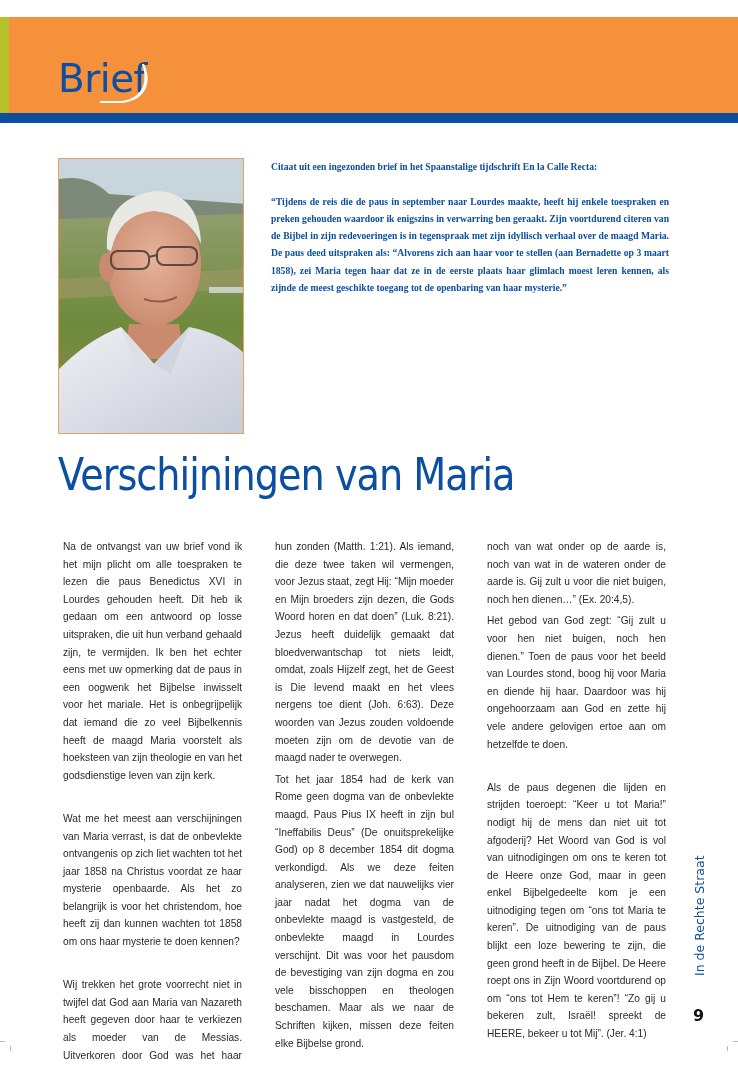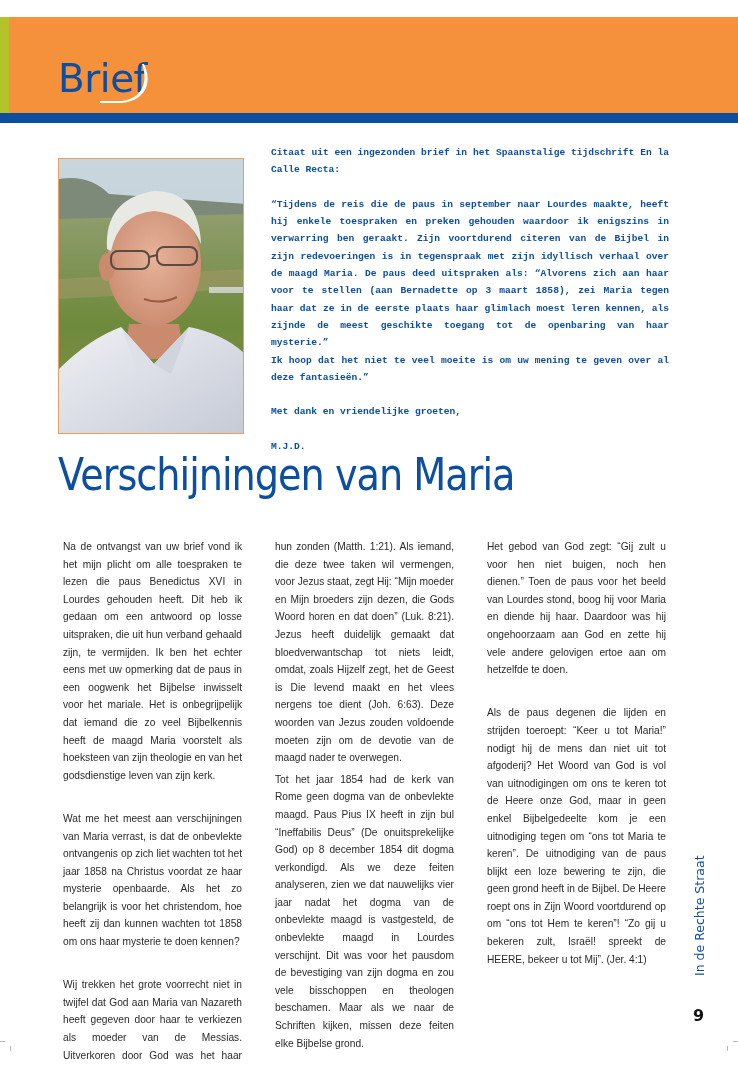--- a/index.html
+++ b/index.html
@@ -7,21 +7,21 @@
 
   .header-band { position: absolute; left: 0; top: 17px; width: 738px; height: 96px; background: #f5913a; }
   .header-green { position: absolute; left: 0; top: 17px; width: 9px; height: 96px; background: #b5c22c; }
   .header-blue { position: absolute; left: 0; top: 113px; width: 738px; height: 10px; background: #0c4ea0; }
   .header-title { position: absolute; left: 58px; top: 56px; font-family: "DejaVu Sans", sans-serif; font-size: 39px; color: #0c4ea0; letter-spacing: -0.5px; }
   .header-swoosh { position: absolute; left: 92px; top: 62px; width: 64px; height: 44px; }
 
   .photo { position: absolute; left: 58px; top: 158px; width: 186px; height: 276px; border: 1px solid #e8a060; box-sizing: border-box; overflow: hidden; }
   .photo svg { display: block; }
 
-  .letter { position: absolute; left: 271px; top: 144px; width: 398px; color: #0c4ea0; font-family: Liberation Mono, monospace; font-weight: bold; font-size: 9.6px; line-height: 17.3px; text-align: justify; }
+  .letter { position: absolute; left: 271px; top: 158px; width: 398px; color: #0c4ea0; font-family: Liberation Serif, serif; font-weight: bold; font-size: 9.6px; line-height: 17.3px; text-align: justify; }
   .letter p { margin: 0; }
   .letter .gap { height: 17.3px; }
 
   .main-title { position: absolute; left: 58px; top: 448px; font-family: "DejaVu Sans", sans-serif; font-size: 45px; color: #0c4ea0; letter-spacing: -1.2px; font-weight: normal; white-space: nowrap; transform: scaleX(0.85); transform-origin: left top; }
 
   .col { position: absolute; top: 534px; width: 187px; color: #2a2a2a; font-family: "Liberation Sans", sans-serif; font-size: 10.2px; line-height: 17.6px; text-align: justify; }
   .col p { margin: 4px; }
   .col .gap { height: 17.6px; }
   .col1 { left: 59px; }
   .col2 { left: 271px; }
@@ -87,45 +87,43 @@
     <line x1="90" y1="98" x2="98" y2="96" stroke="#5a4a40" stroke-width="2"></line>
 
     <path d="M85 140 Q 102 146 118 138" stroke="#9a5a48" stroke-width="2" fill="none"></path>
   </svg>
 </div>
 
 <div class="letter">
   <p>Citaat uit een ingezonden brief in het Spaanstalige tijdschrift En la Calle Recta:</p>
   <div class="gap"></div>
   <p>“Tijdens de reis die de paus in september naar Lourdes maakte, heeft hij enkele toespraken en preken gehouden waardoor ik enigszins in verwarring ben geraakt. Zijn voortdurend citeren van de Bijbel in zijn redevoeringen is in tegenspraak met zijn idyllisch verhaal over de maagd Maria. De paus deed uitspraken als: “Alvorens zich aan haar voor te stellen (aan Bernadette op 3 maart 1858), zei Maria tegen haar dat ze in de eerste plaats haar glimlach moest leren kennen, als zijnde de meest geschikte toegang tot de openbaring van haar mysterie.”</p>
-  <p>Ik hoop dat het niet te veel moeite is om uw mening te geven over al deze fantasieën.”</p>
   <div class="gap"></div>
-  <p>Met dank en vriendelijke groeten,</p>
   <div class="gap"></div>
-  <p>M.J.D.</p>
 </div>
 
 <h1 class="main-title" style="margin:0;">Verschijningen van Maria</h1>
 
 <div class="col col1">
   <p>Na de ontvangst van uw brief vond ik het mijn plicht om alle toespraken te lezen die paus Benedictus XVI in Lourdes gehouden heeft. Dit heb ik gedaan om een antwoord op losse uitspraken, die uit hun verband gehaald zijn, te vermijden. Ik ben het echter eens met uw opmerking dat de paus in een oogwenk het Bijbelse inwisselt voor het mariale. Het is onbegrijpelijk dat iemand die zo veel Bijbelkennis heeft de maagd Maria voorstelt als hoeksteen van zijn theologie en van het godsdienstige leven van zijn kerk.</p>
   <div class="gap"></div>
   <p>Wat me het meest aan verschijningen van Maria verrast, is dat de onbevlekte ontvangenis op zich liet wachten tot het jaar 1858 na Christus voordat ze haar mysterie openbaarde. Als het zo belangrijk is voor het christendom, hoe heeft zij dan kunnen wachten tot 1858 om ons haar mysterie te doen kennen?</p>
   <div class="gap"></div>
   <p>Wij trekken het grote voorrecht niet in twijfel dat God aan Maria van Nazareth heeft gegeven door haar te verkiezen als moeder van de Messias. Uitverkoren door God was het haar taak om het levenslicht te geven aan de Messias, en de taak van de Messias is Zijn volk zalig te maken van</p>
 </div>
 
 <div class="col col2">
   <p>hun zonden (Matth. 1:21). Als iemand, die deze twee taken wil vermengen, voor Jezus staat, zegt Hij: “Mijn moeder en Mijn broeders zijn dezen, die Gods Woord horen en dat doen” (Luk. 8:21). Jezus heeft duidelijk gemaakt dat bloedverwantschap tot niets leidt, omdat, zoals Hijzelf zegt, het de Geest is Die levend maakt en het vlees nergens toe dient (Joh. 6:63). Deze woorden van Jezus zouden voldoende moeten zijn om de devotie van de maagd nader te overwegen.</p>
   <p>Tot het jaar 1854 had de kerk van Rome geen dogma van de onbevlekte maagd. Paus Pius IX heeft in zijn bul “Ineffabilis Deus” (De onuitsprekelijke God) op 8 december 1854 dit dogma verkondigd. Als we deze feiten analyseren, zien we dat nauwelijks vier jaar nadat het dogma van de onbevlekte maagd is vastgesteld, de onbevlekte maagd in Lourdes verschijnt. Dit was voor het pausdom de bevestiging van zijn dogma en zou vele bisschoppen en theologen beschamen. Maar als we naar de Schriften kijken, missen deze feiten elke Bijbelse grond.</p>
   <div class="gap"></div>
   <p>De Heere zegt in Zijn Woord: “Gij zult u geen gesneden beeld, noch enige gelijkenis maken, van wat boven in de hemel is,</p>
 </div>
 
 <div class="col col3">
+  <p>noch van wat onder op de aarde is, noch van wat in de wateren onder de aarde is. Gij zult u voor die niet buigen, noch hen dienen…” (Ex. 20:4,5).</p>
   <p>Het gebod van God zegt: “Gij zult u voor hen niet buigen, noch hen dienen.” Toen de paus voor het beeld van Lourdes stond, boog hij voor Maria en diende hij haar. Daardoor was hij ongehoorzaam aan God en zette hij vele andere gelovigen ertoe aan om hetzelfde te doen.</p>
   <div class="gap"></div>
   <p>Als de paus degenen die lijden en strijden toeroept: “Keer u tot Maria!” nodigt hij de mens dan niet uit tot afgoderij? Het Woord van God is vol van uitnodigingen om ons te keren tot de Heere onze God, maar in geen enkel Bijbelgedeelte kom je een uitnodiging tegen om “ons tot Maria te keren”. De uitnodiging van de paus blijkt een loze bewering te zijn, die geen grond heeft in de Bijbel. De Heere roept ons in Zijn Woord voortdurend op om “ons tot Hem te keren”! “Zo gij u bekeren zult, Israël! spreekt de HEERE, bekeer u tot Mij”. (Jer. 4:1)</p>
 
 </div>
 
 <div class="side-label">In de Rechte Straat</div>
 <div class="page-number">9</div>
 
 <div class="crop-mark" style="left:0;top:1041px;width:5px;height:1px;"></div>

